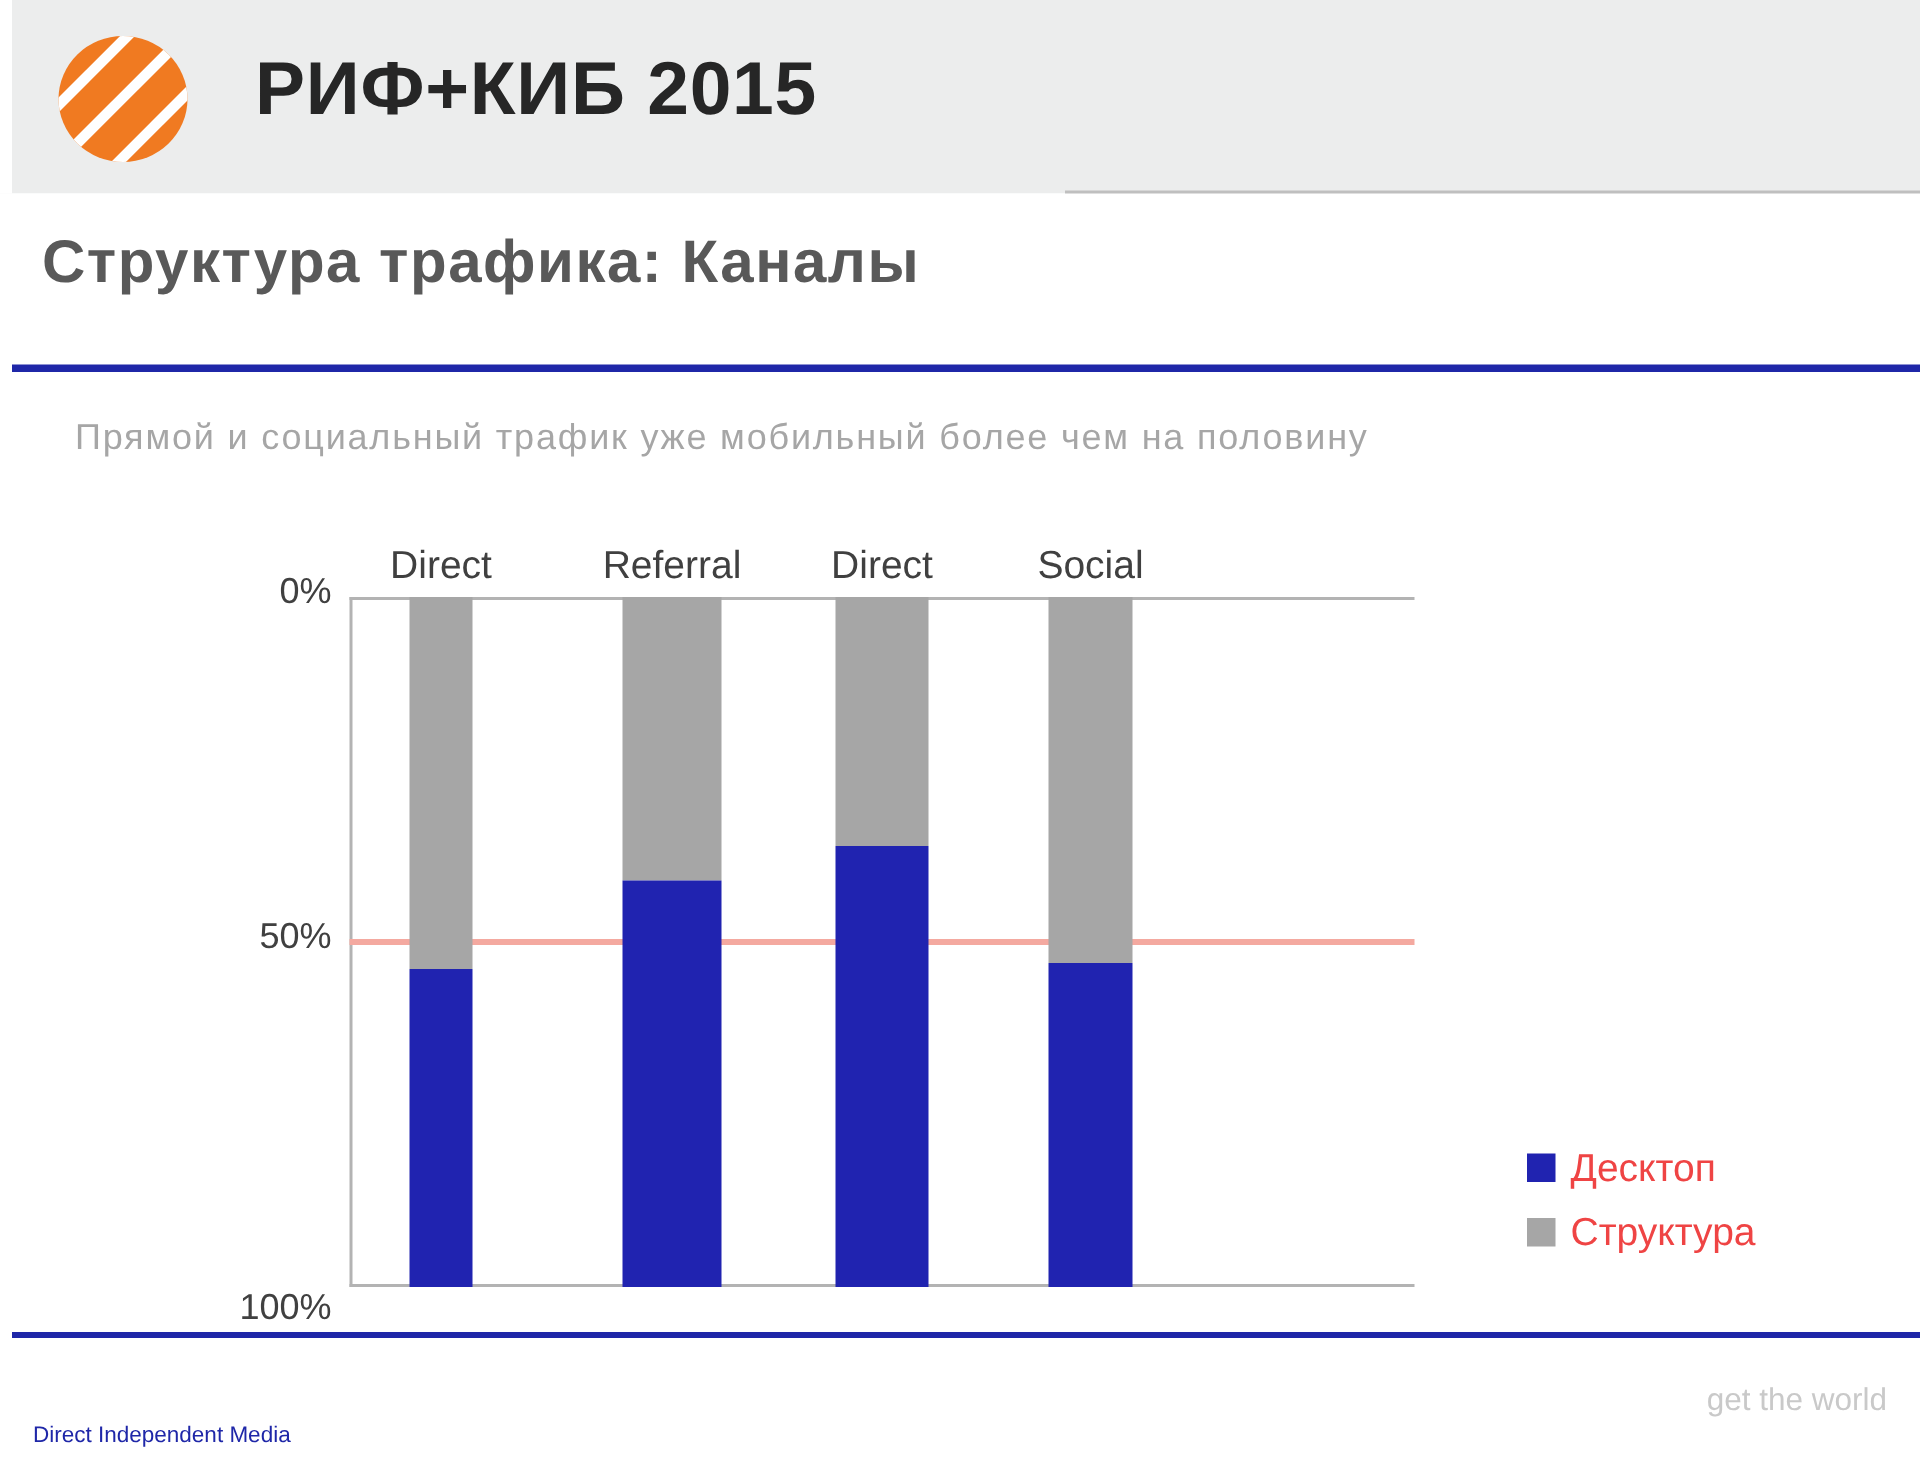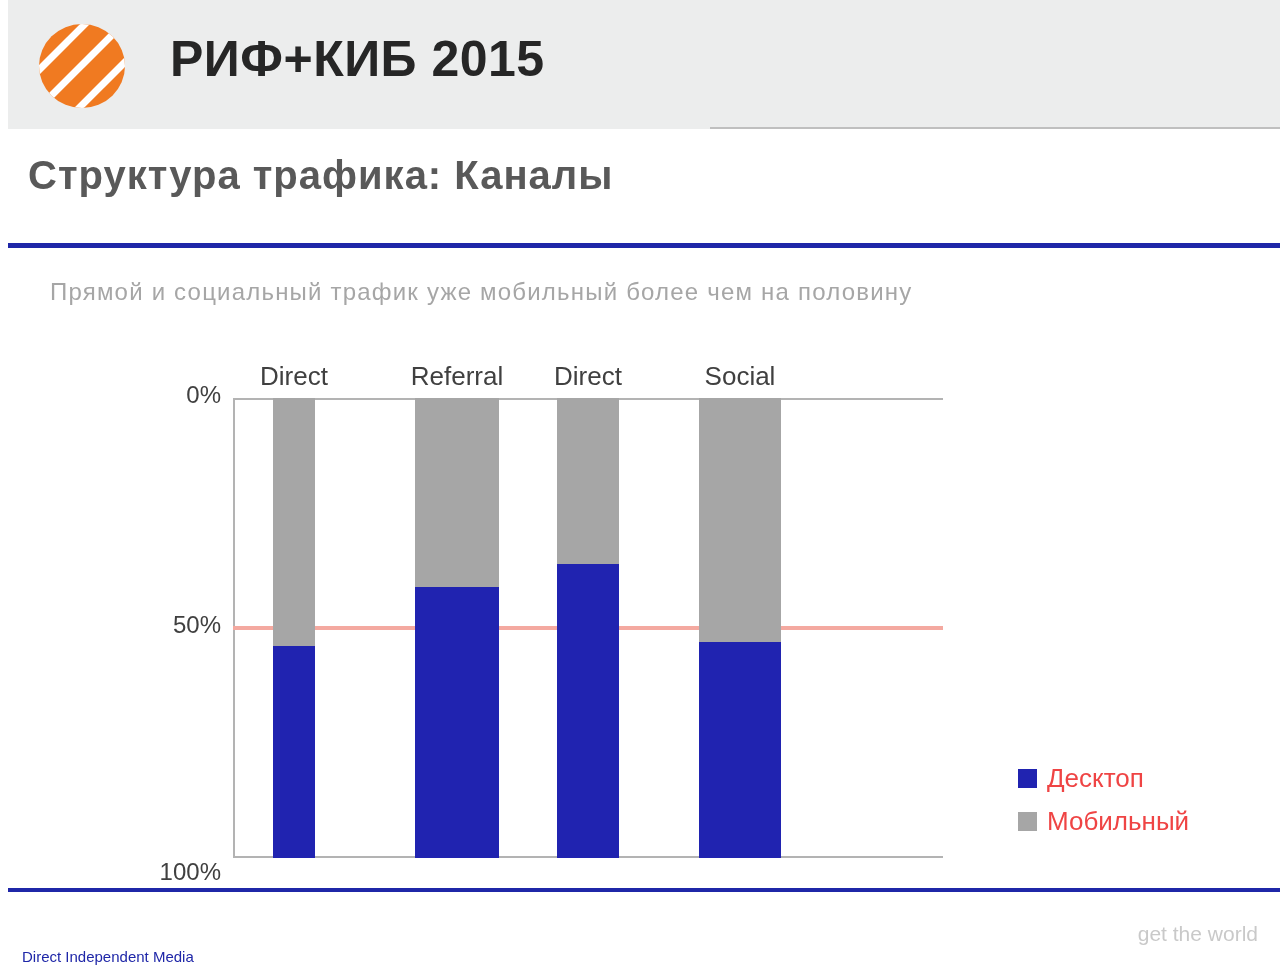--- a/index.html
+++ b/index.html
@@ -274,46 +274,46 @@
         <div class="axis-line-left"></div>
       <div class="ytick" style="top: -17px;">0%</div>
           <div class="ytick" style="top: 213px;">50%</div>
           <div class="ytick" style="top: 460px; margin-left: 20px;">100%</div>
           <div class="gridline-50" style="top: 228px; background: rgb(244, 169, 160);"></div>
           <div class="bar-group" style="left: 40px; width: 42px;">
             <div class="bar-label">Direct</div>
             <div class="seg-mobile" style="height: 248.4px; background: rgb(166, 166, 166);"></div>
             <div class="seg-desktop" style="height: 211.6px; background: rgb(32, 35, 176);"></div>
           </div>
-          <div class="bar-group" style="left: 182px; width: 84px;">
+          <div class="bar-group" style="left: 182px; width: 66px;">
             <div class="bar-label">Referral</div>
             <div class="seg-mobile" style="height: 188.6px; background: rgb(166, 166, 166);"></div>
             <div class="seg-desktop" style="height: 271.4px; background: rgb(32, 35, 176);"></div>
           </div>
           <div class="bar-group" style="left: 324px; width: 62px;">
             <div class="bar-label">Direct</div>
             <div class="seg-mobile" style="height: 165.6px; background: rgb(166, 166, 166);"></div>
             <div class="seg-desktop" style="height: 294.4px; background: rgb(32, 35, 176);"></div>
           </div>
-          <div class="bar-group" style="left: 466px; width: 82px;">
+          <div class="bar-group" style="left: 466px; width: 56px;">
             <div class="bar-label">Social</div>
             <div class="seg-mobile" style="height: 243.8px; background: rgb(166, 166, 166);"></div>
             <div class="seg-desktop" style="height: 216.2px; background: rgb(32, 35, 176);"></div>
           </div>
         </div>
     </div>
 
     <div class="legend" id="legend">
         <div class="legend-row">
           <span class="legend-swatch" style="background: rgb(32, 35, 176);"></span>
           <span class="legend-label">Десктоп</span>
         </div>
         <div class="legend-row">
           <span class="legend-swatch" style="background: rgb(166, 166, 166);"></span>
-          <span class="legend-label">Мобильный</span>
+          <span class="legend-label">Структура</span>
         </div>
       </div>
   </div>
 
   <div class="footer-rule"></div>
   <div class="footer">
     <div class="footer-left-strip"></div>
     <div class="sanoma-sub">Direct Independent Media</div>
     <div class="tagline">get the world</div>
   </div>

